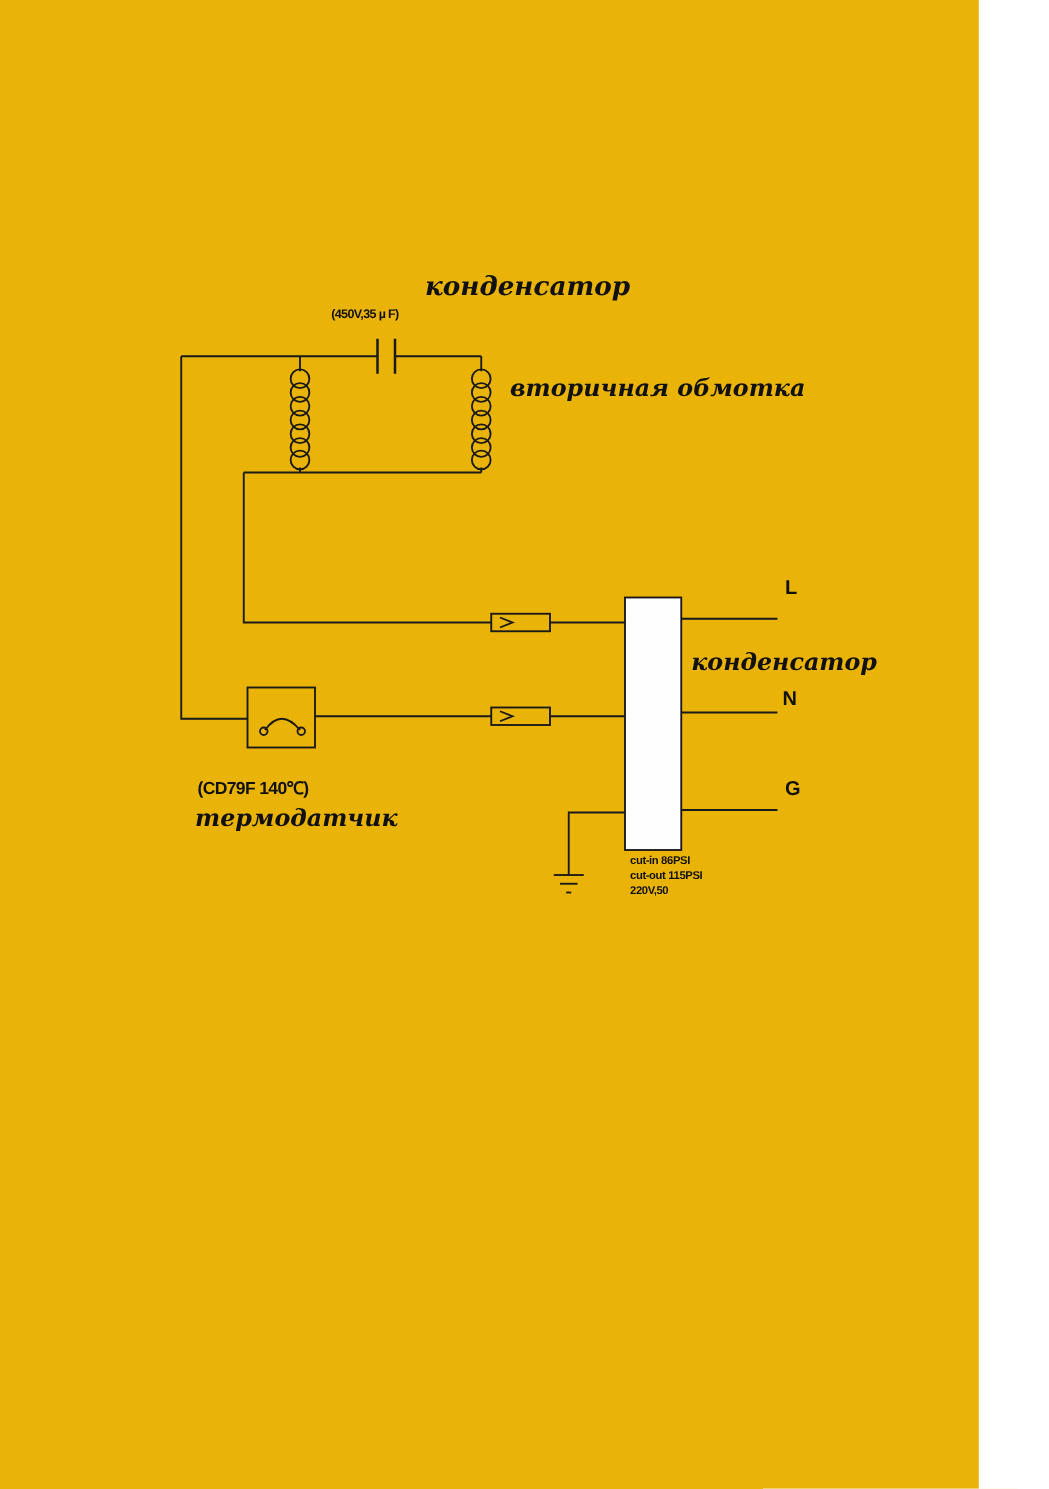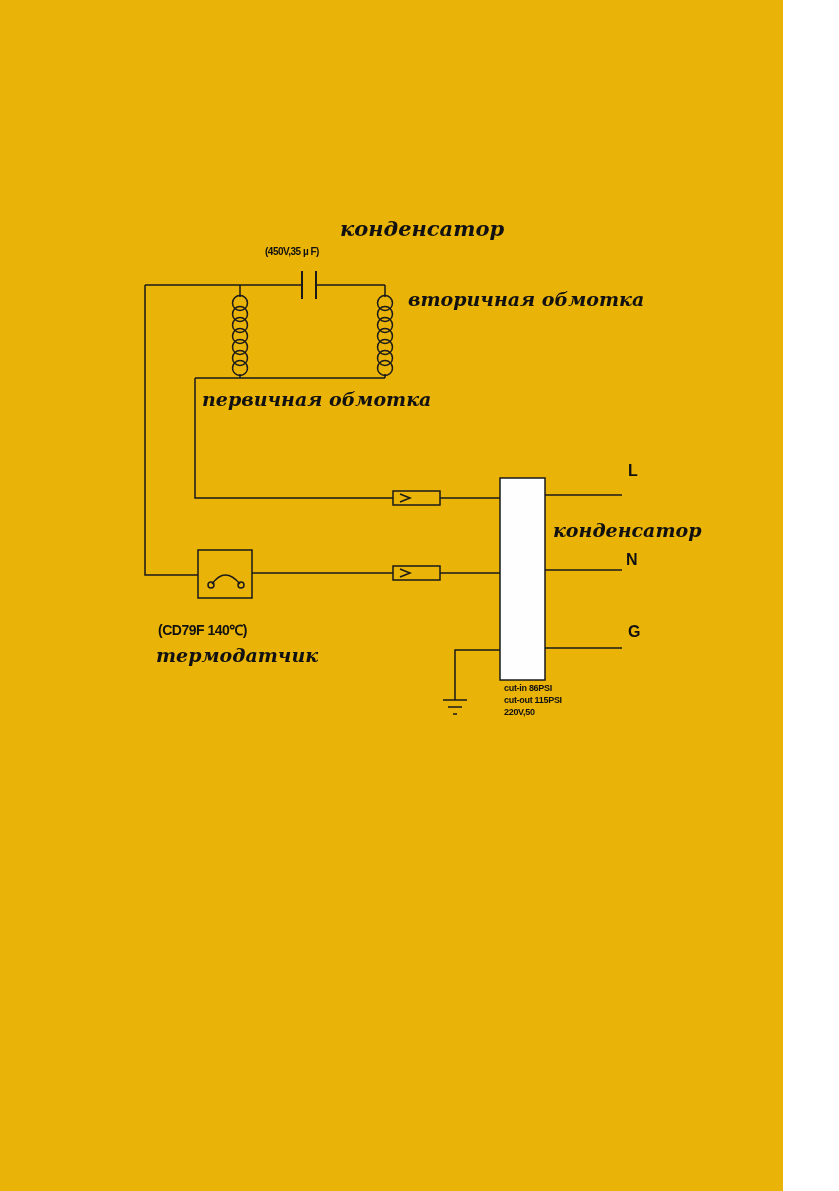--- a/index.html
+++ b/index.html
@@ -133,23 +133,22 @@
       <path d="M443,700 H467"></path>
       <path d="M448,707 H462"></path>
       <path d="M453,714 H457"></path>
     </g>
   </svg>
 
   <div class="lbl lbl-serif" style="left:340px; top:216px; font-size:21px;">конденсатор</div>
 
   <div class="lbl lbl-spec" style="left:265px; top:246px;">(450V,35 µ F)</div>
 
-  <div class="lbl lbl-serif" style="left:408px; top:288px;">вторичная обмотка</div>
+  <div class="lbl lbl-serif" style="left:408px; top:300px;">вторичная обмотка</div>
 
-  <div class="lbl lbl-serif" style="left:202px; top:388px;">первичная обмотка</div>
 
   <div class="lbl lbl-serif" style="left:553px; top:519px;">конденсатор</div>
 
   <div class="lbl lbl-spec" style="left:158px; top:620px; font-size:14px;">(CD79F 140℃)</div>
 
   <div class="lbl lbl-serif" style="left:156px; top:644px;">термодатчик</div>
 
   <div class="lbl lbl-terminal" style="left:628px; top:462px;">L</div>
 
   <div class="lbl lbl-terminal" style="left:626px; top:551px;">N</div>

